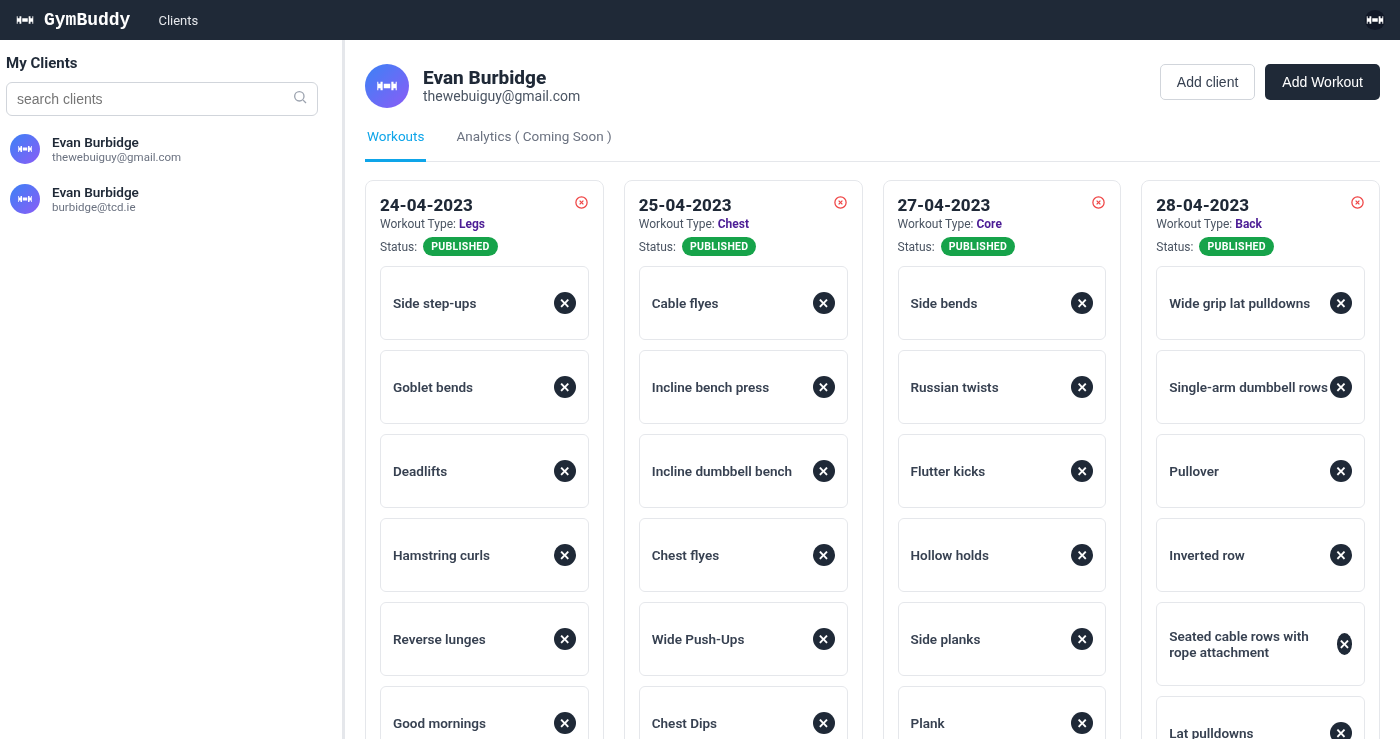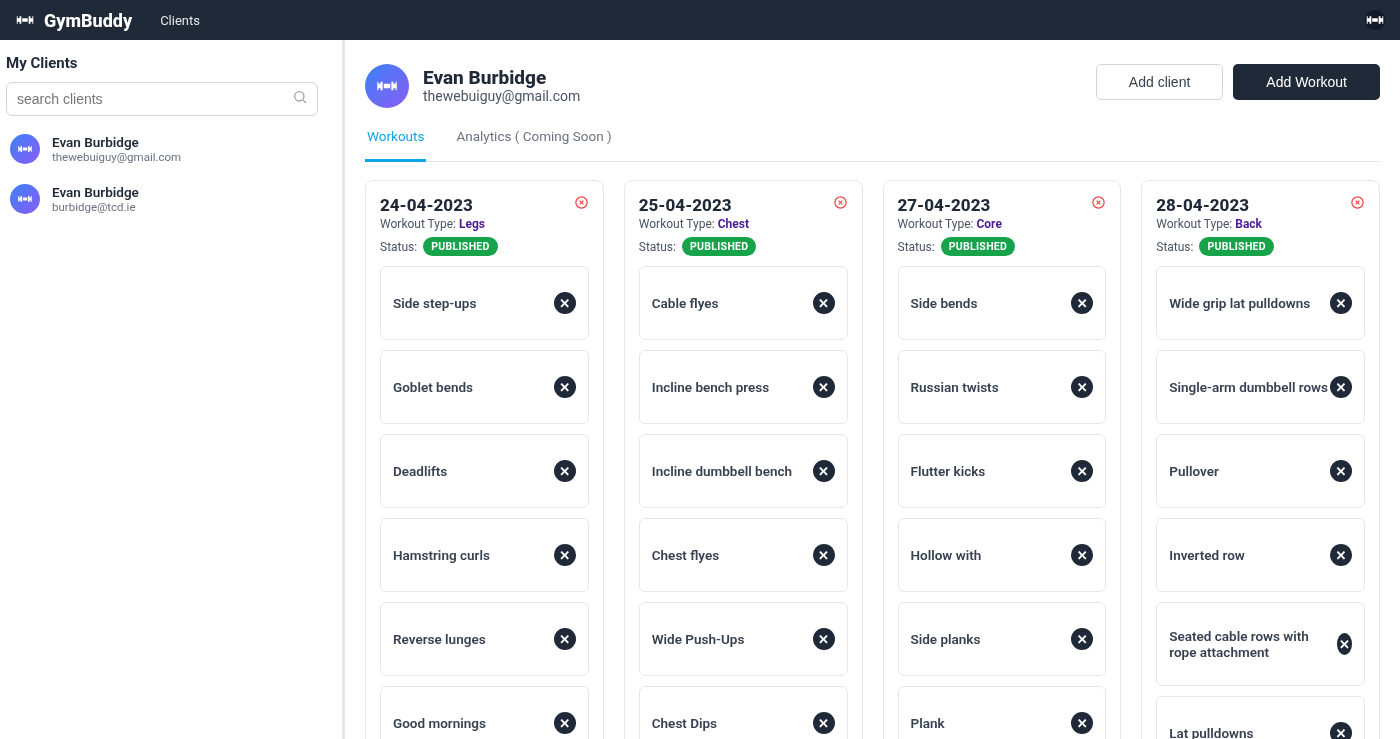--- a/index.html
+++ b/index.html
@@ -1,18 +1,18 @@
 <!DOCTYPE html>
 <html><head>
 <meta charset="utf-8">
 <style>
   * { box-sizing: border-box; margin: 0; padding: 0; }
   body { font-family: -apple-system, BlinkMacSystemFont, "Segoe UI", Roboto, Helvetica, Arial, sans-serif; background: #fff; color: #1f2937; }
   .topbar { background: #1f2937; height: 40px; display: flex; align-items: center; padding: 0 14px; color: #fff; justify-content: space-between; }
-  .brand { display: flex; align-items: center; gap: 8px; font-weight: 800; font-size: 18px; }
+  .brand { display: flex; align-items: center; gap: 8px; font-weight: 800; font-size: 18px; font-family: Liberation Mono, monospace; }
   .brand-logo { width: 22px; height: 22px; }
   .nav-link { margin-left: 28px; color: #e5e7eb; font-size: 13px; }
   .right-icon { width: 22px; height: 22px; }
   .app { display: flex; height: calc(100vh - 40px); }
   .sidebar { width: 345px; border-right: 3px solid #e5e7eb; padding: 14px 24px 14px 6px; overflow-y: auto; }
   .sidebar h2 { font-size: 15px; font-weight: 700; margin-bottom: 10px; }
   .search-wrap { position: relative; margin-bottom: 8px; }
   .search-input { width: 100%; border: 1px solid #d1d5db; border-radius: 6px; padding: 8px 34px 8px 10px; font-size: 14px; color: #6b7280; }
   .search-icon { position: absolute; right: 10px; top: 50%; transform: translateY(-50%); color: #9ca3af; }
   .search-hint { font-size: 13px; font-weight: 600; color: #374151; margin-bottom: 18px; }
@@ -22,21 +22,21 @@
   .client-name { font-size: 13.5px; font-weight: 600; }
   .client-email { font-size: 11.5px; color: #6b7280; }
   .main { flex: 1; overflow-y: auto; padding: 24px 20px; }
   .client-header { display: flex; align-items: flex-start; justify-content: space-between; margin-bottom: 10px; }
   .client-header-left { display: flex; align-items: center; gap: 14px; }
   .big-avatar { width: 44px; height: 44px; border-radius: 50%; background: linear-gradient(135deg,#3b82f6,#8b5cf6); display:flex;align-items:center;justify-content:center;}
   .big-avatar svg{width:26px;height:26px;}
   .client-title { font-size: 19px; font-weight: 800; line-height: 1.1; }
   .client-sub { font-size: 14px; color: #4b5563; }
   .header-buttons { display: flex; gap: 10px; align-items: center; }
-  .btn { border-radius: 5px; padding: 9px 32px; font-size: 14px; font-weight: 500; cursor: pointer; border: 1px solid transparent; }
+  .btn { border-radius: 5px; padding: 9px 16px; font-size: 14px; font-weight: 500; cursor: pointer; border: 1px solid transparent; }
   .btn-outline { background: #fff; border-color: #d1d5db; color: #374151; }
   .btn-dark { background: #1f2937; color: #fff; }
   .tabs { display: flex; gap: 28px; border-bottom: 1px solid #e5e7eb; margin-top: 6px; }
   .tab { padding: 10px 2px 15px; font-size: 13.5px; color: #6b7280; cursor: pointer; font-weight:400;}
   .tab.active { color: #0ea5e9; border-bottom: 3px solid #0ea5e9; margin-bottom: -1px; }
   .workouts-grid { display: grid; grid-template-columns: repeat(4, 1fr); gap: 20px; margin-top: 18px; }
   .workout-card { border: 1px solid #e5e7eb; border-radius: 8px; padding: 14px 14px 18px; }
   .card-head { display: flex; align-items: flex-start; justify-content: space-between; }
   .card-date { font-size: 17px; font-weight: 800; color: #1f2937; }
   .card-meta { font-size: 12px; color: #4b5563; margin-top: 2px; }
@@ -234,21 +234,21 @@
           </div>
           <div class="exercise">
             <span class="exercise-name">Russian twists</span>
             <span class="ex-remove">✕</span>
           </div>
           <div class="exercise">
             <span class="exercise-name">Flutter kicks</span>
             <span class="ex-remove">✕</span>
           </div>
           <div class="exercise">
-            <span class="exercise-name">Hollow with</span>
+            <span class="exercise-name">Hollow holds</span>
             <span class="ex-remove">✕</span>
           </div>
           <div class="exercise">
             <span class="exercise-name">Side planks</span>
             <span class="ex-remove">✕</span>
           </div>
           <div class="exercise">
             <span class="exercise-name">Plank</span>
             <span class="ex-remove">✕</span>
           </div>

